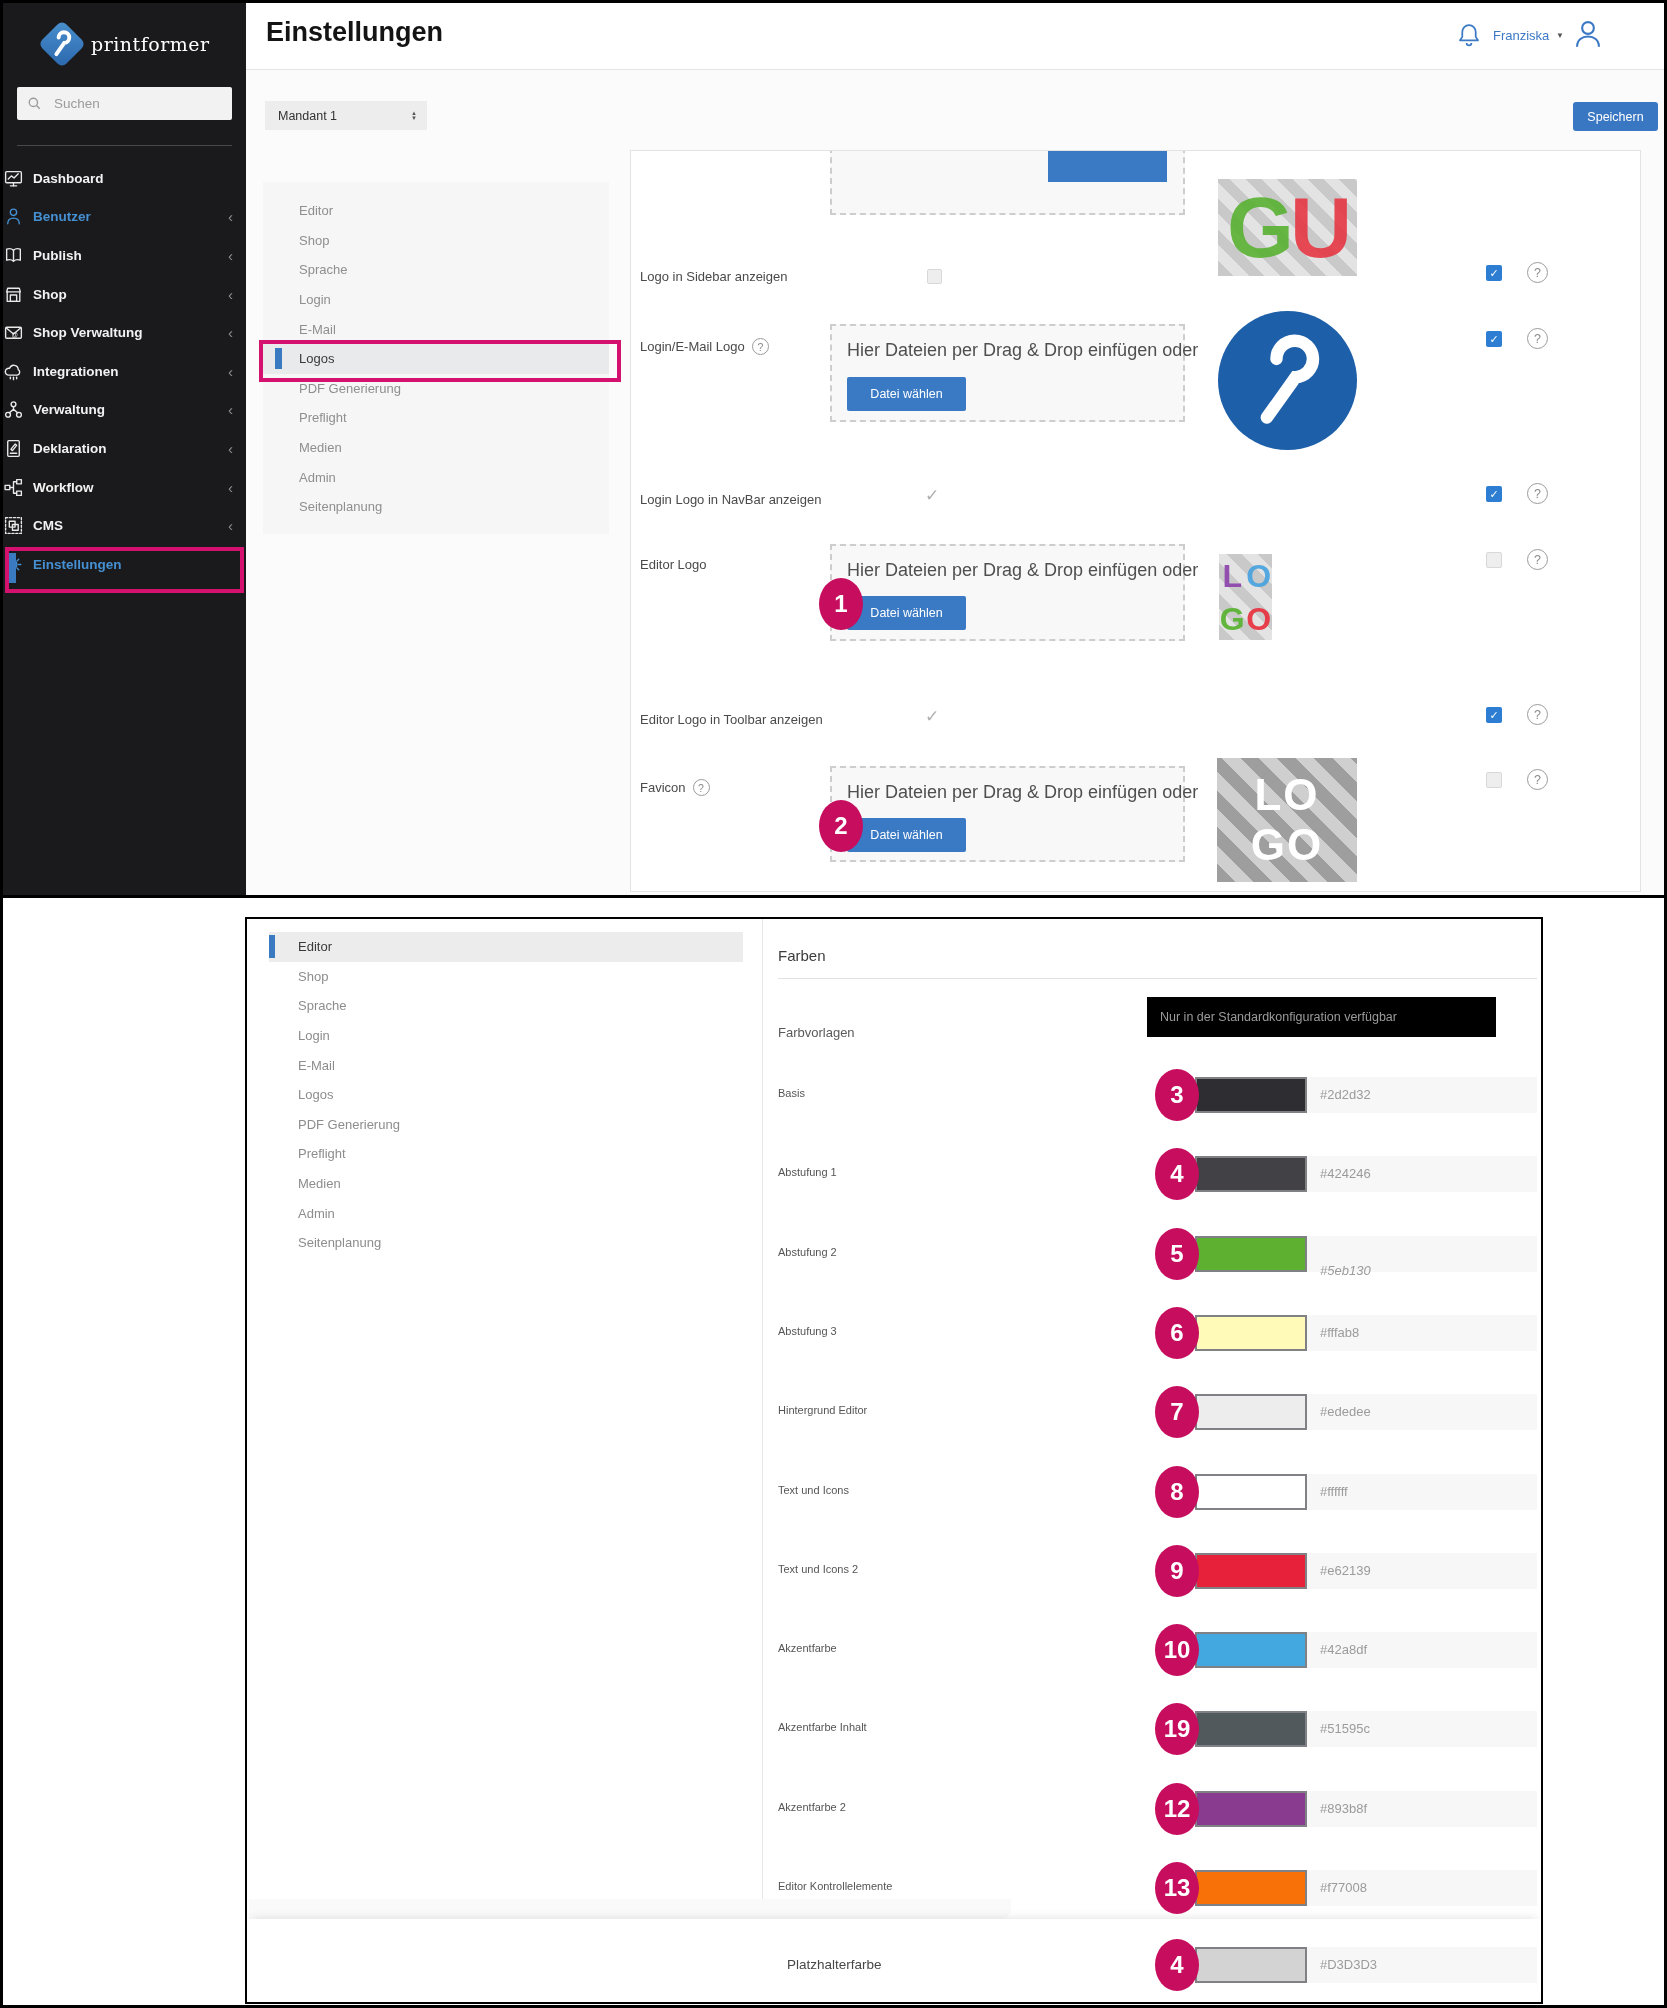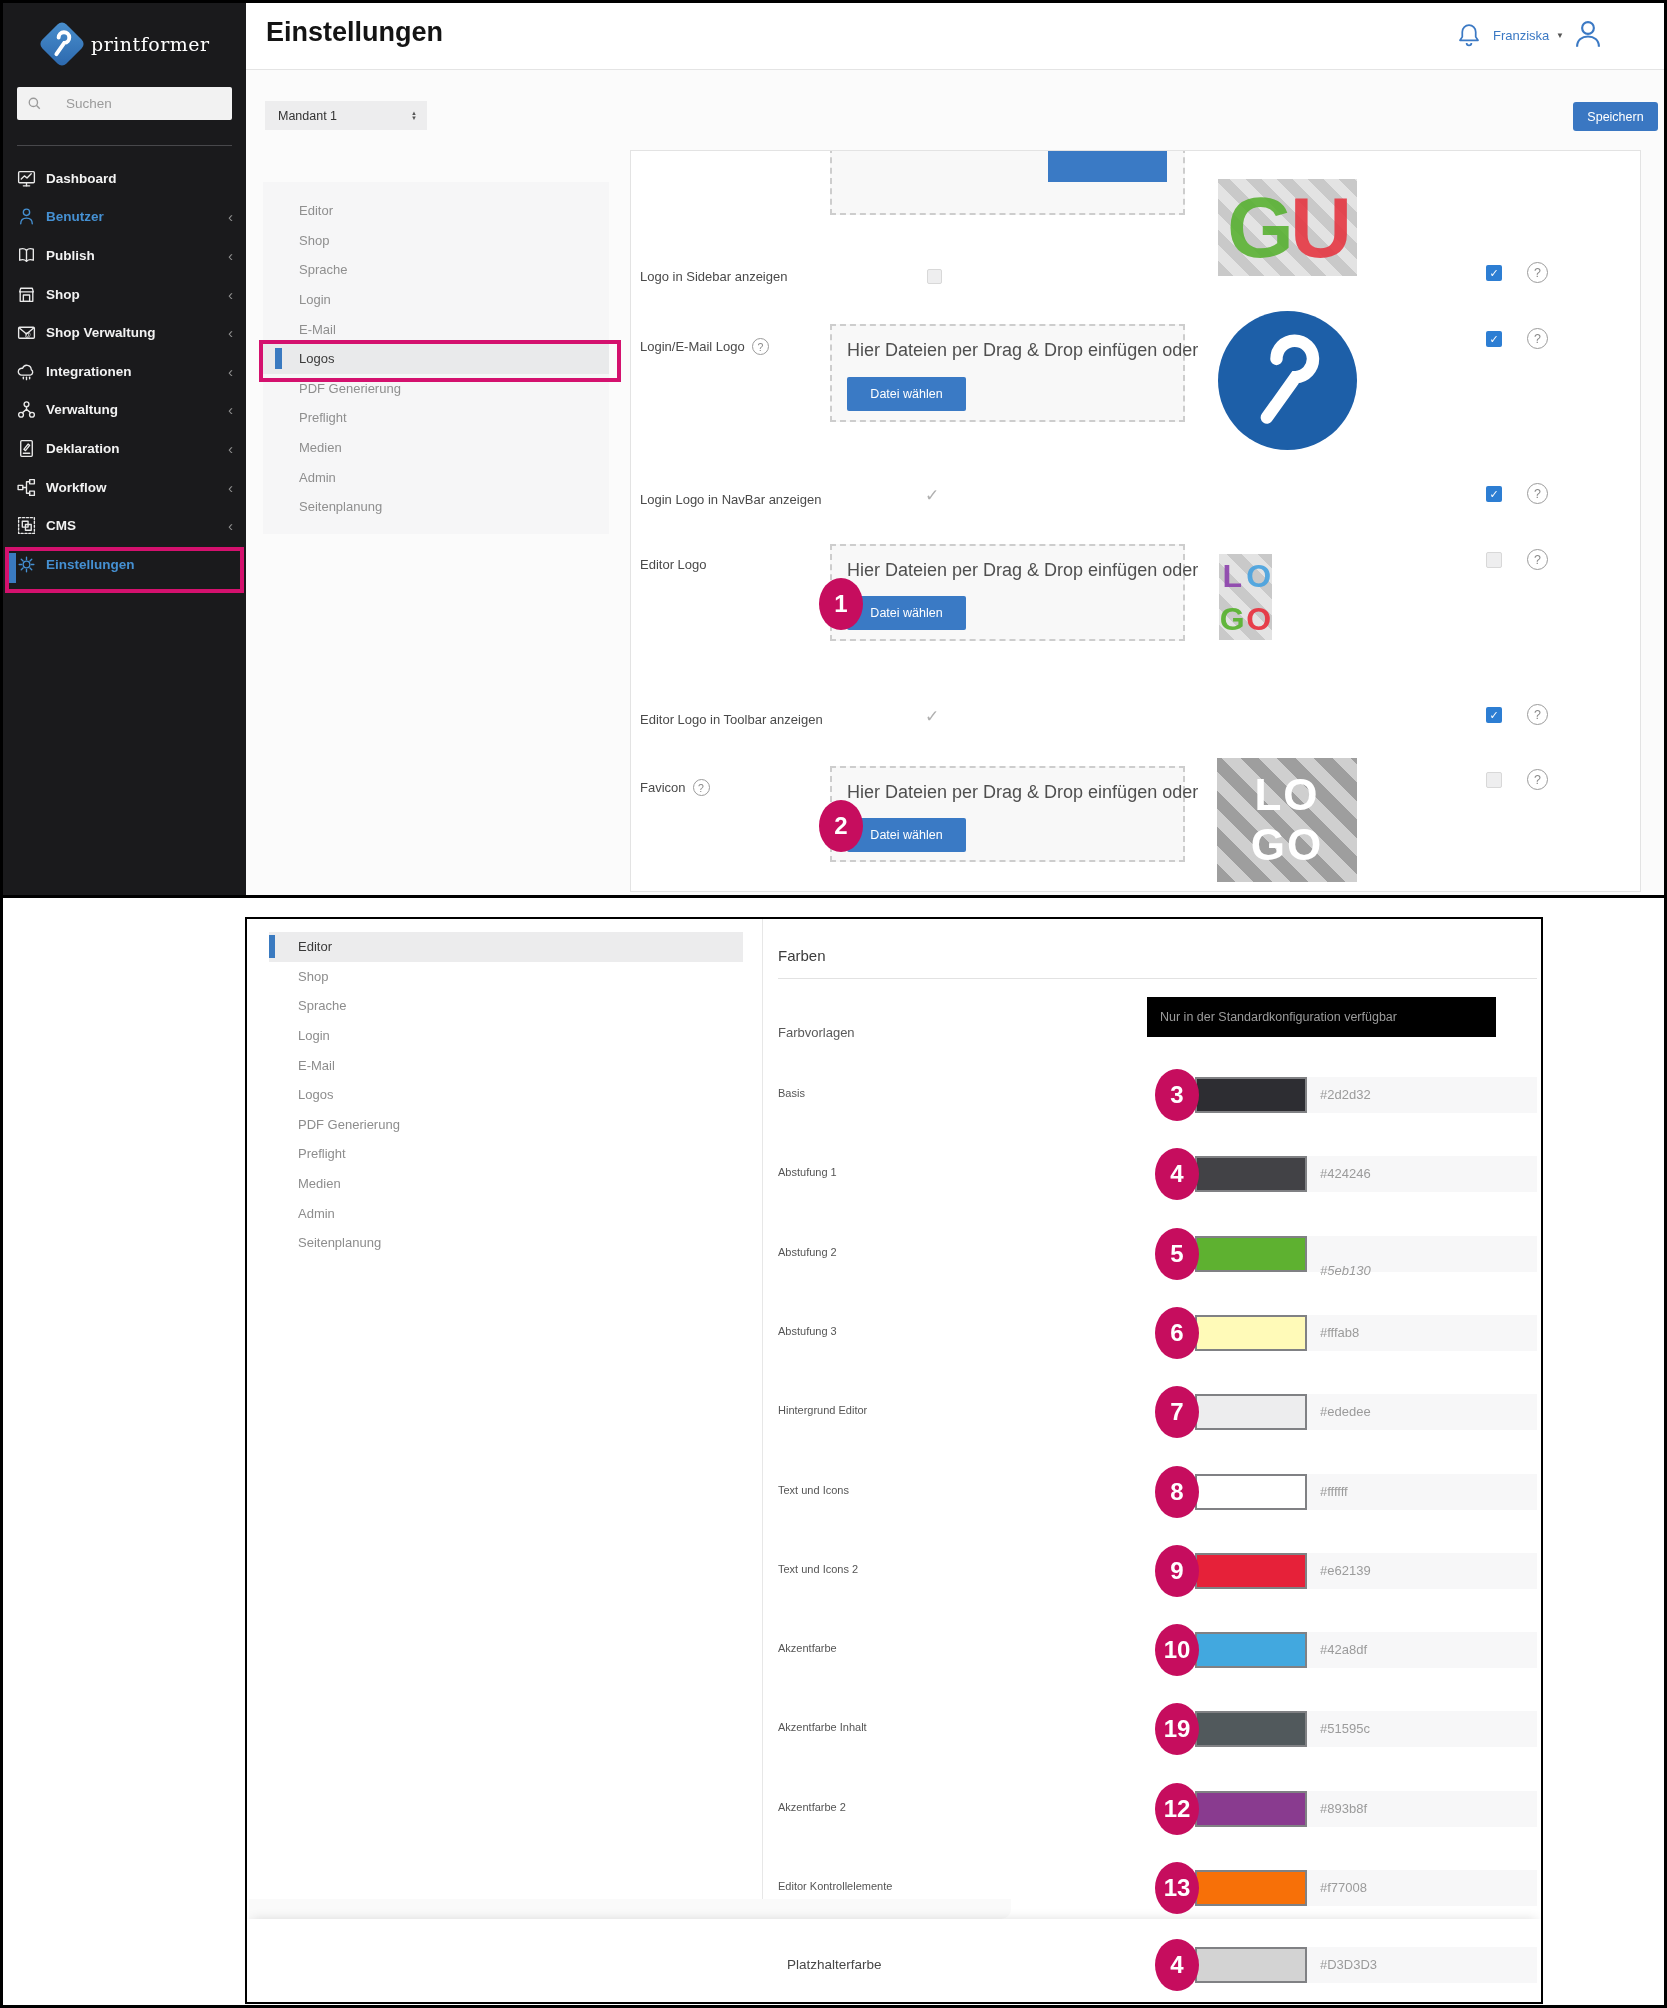--- a/index.html
+++ b/index.html
@@ -8,25 +8,25 @@
   
   .sb{position:absolute;left:0;top:0;width:243px;height:892px;background:#1a1a1c;}
   .sb-logo{position:absolute;left:36px;top:18px;width:48px;height:48px;}
   .sb-diamond{position:absolute;left:6px;top:6px;width:34px;height:34px;border-radius:6px;
       background:linear-gradient(135deg,#4a90ce,#2b67ad);transform:rotate(45deg);}
   .sb-logo svg{position:absolute;left:9px;top:9px;z-index:2;}
   .sb-brand{position:absolute;left:88px;top:30px;color:#fff;font-size:19px;
       font-family:"DejaVu Serif",serif;letter-spacing:.5px;}
   .sb-search{position:absolute;left:14px;top:84px;width:215px;height:33px;background:#f2f2f2;
       border-radius:2px;display:flex;align-items:center;}
-  .sb-search span.ph{margin-left:24px;font-size:13.5px;color:#9b9b9b;text-align:center;}
+  .sb-search span.ph{margin-left:12px;font-size:13.5px;color:#9b9b9b;text-align:center;}
   .sb-search svg{margin-left:10px;}
   .sb-hr{position:absolute;left:14px;top:142px;width:215px;height:1px;background:#48484b;}
   .sb-menu{position:absolute;left:0;top:156px;width:243px;}
-  .sb-item{position:relative;height:38.6px;display:flex;align-items:center;padding-left:13px;cursor:pointer;}
+  .sb-item{position:relative;height:38.6px;display:flex;align-items:center;cursor:pointer;}
   .sb-item .lab{margin-left:9px;font-size:13.5px;font-weight:700;color:#f2f2f2;}
   .sb-item.active .lab{color:#4590d2;}
   .sb-item .chev{position:absolute;right:13px;color:#8f8f8f;font-size:15px;font-weight:400;}
   .sb-annotation{position:absolute;left:2px;top:544px;width:231px;height:38px;
       border:4px solid #d4116e;z-index:6;pointer-events:none;}
   .sb-activebar{position:absolute;left:6px;top:550px;width:7px;height:30px;background:#3a7ac0;z-index:7;}
   
   .hd{position:absolute;left:243px;top:0;width:1418px;height:66px;background:#fff;border-bottom:1px solid #e4e4e4;}
   .hd-title{position:absolute;left:20px;top:14px;font-size:27px;font-weight:600;color:#141414;}
   .hd-bell{position:absolute;left:1210px;top:18px;cursor:pointer;}

